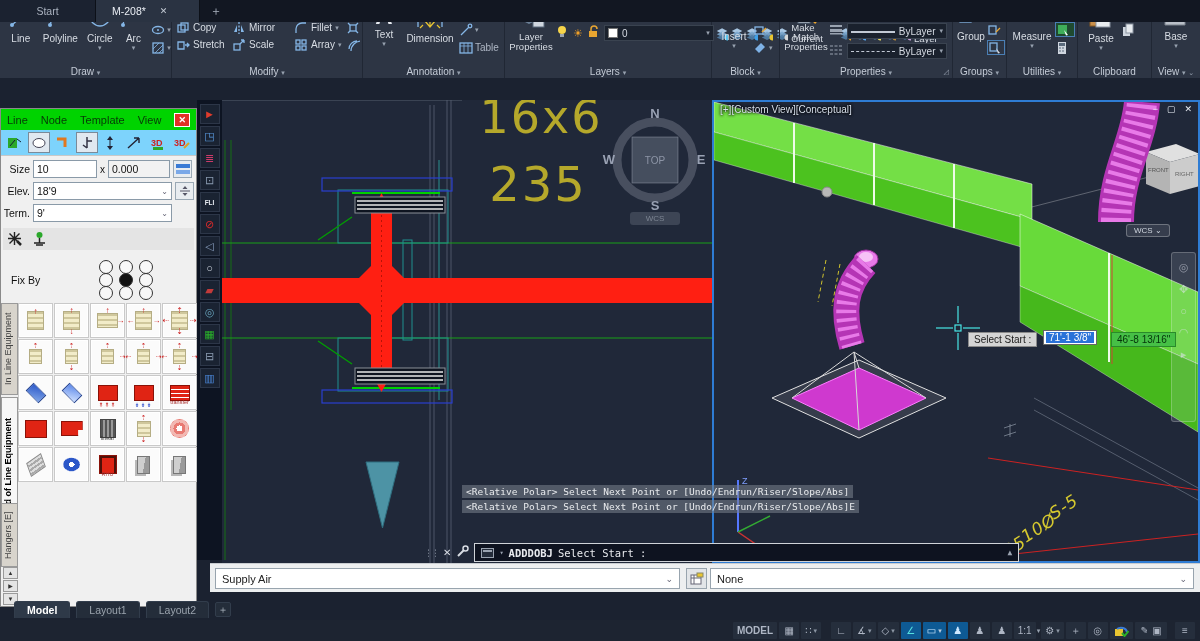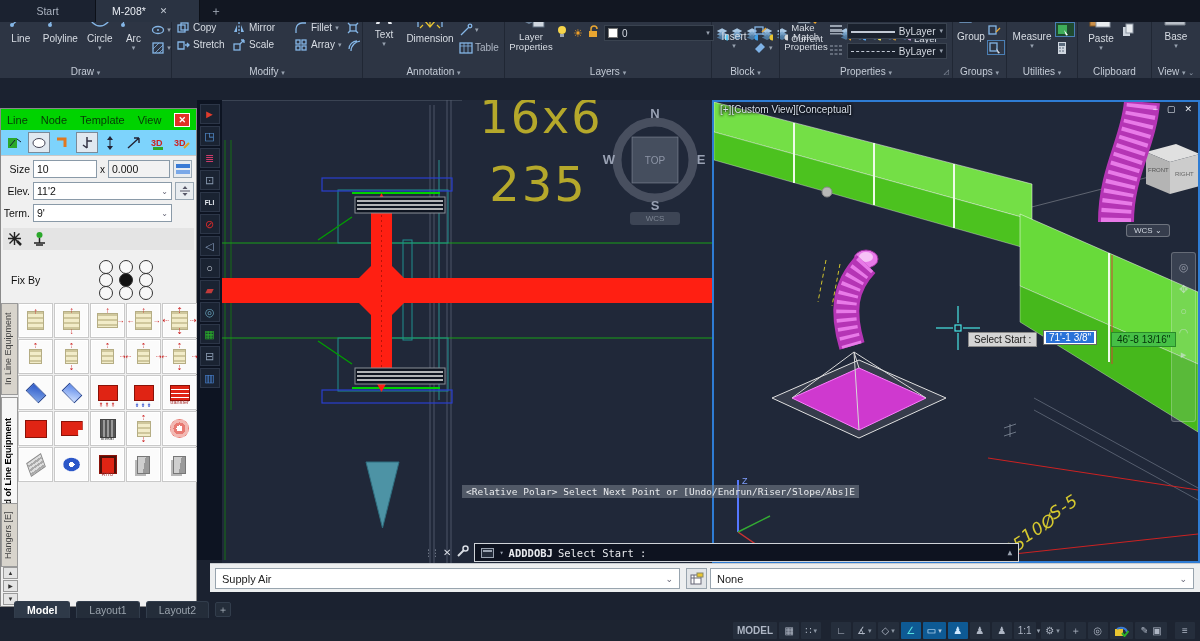--- a/index.html
+++ b/index.html
@@ -839,21 +839,21 @@
       <span class="pibtn">
           <svg width="14" height="12">
             <rect x="0" y="1" width="14" height="4" fill="#3a7bd5"></rect>
             <rect x="0" y="7" width="14" height="4" fill="#7aa8e8"></rect>
           </svg>
         </span>
     </div>
     <div class="prow">
       <span class="plab">Elev.</span>
       <span class="pcombo">
-          <span>11'2</span>
+          <span>18'9</span>
           <span class="cc">⌄</span>
         </span>
       <span class="pibtn">
           <svg width="12" height="12">
             <path d="M6 1l2.5 3h-5zM6 11 3.5 8h5z" fill="#556"></path>
             <path d="M1 6h10" stroke="#556"></path>
           </svg>
         </span>
     </div>
     <div class="prow">
@@ -1071,20 +1071,21 @@
     <span class="sic" style="color:#8aa0c0">◁</span>
     <span class="sic" style="color:#d0d6e0">○</span>
     <span class="sic" style="color:#c23a3a">▰</span>
     <span class="sic" style="color:#6aa8c0">◎</span>
     <span class="sic" style="color:#2ab02a">▦</span>
     <span class="sic" style="color:#8a9ab0">⊟</span>
     <span class="sic" style="color:#4a86d8">▥</span>
   </div>
 
   <div class="cmdhist">
+    <div>&lt;Relative Polar&gt; Select Next Point or [Undo/Endrun/Riser/Slope/Abs]</div>
     <div>&lt;Relative Polar&gt; Select Next Point or [Undo/Endrun/Riser/Slope/Abs]E</div>
   </div>
   <div class="cmddock">
     <span class="cmdgrip">⋮⋮</span>
     <span class="cmdx">✕</span>
     <span><svg width="13" height="13">
           <path d="M2 11 8 5" stroke="#d8dde4" stroke-width="2"></path>
           <circle cx="9.5" cy="3.5" r="2.5" fill="none" stroke="#d8dde4" stroke-width="1.5"></circle>
         </svg></span>
     <div class="cmdbox">

